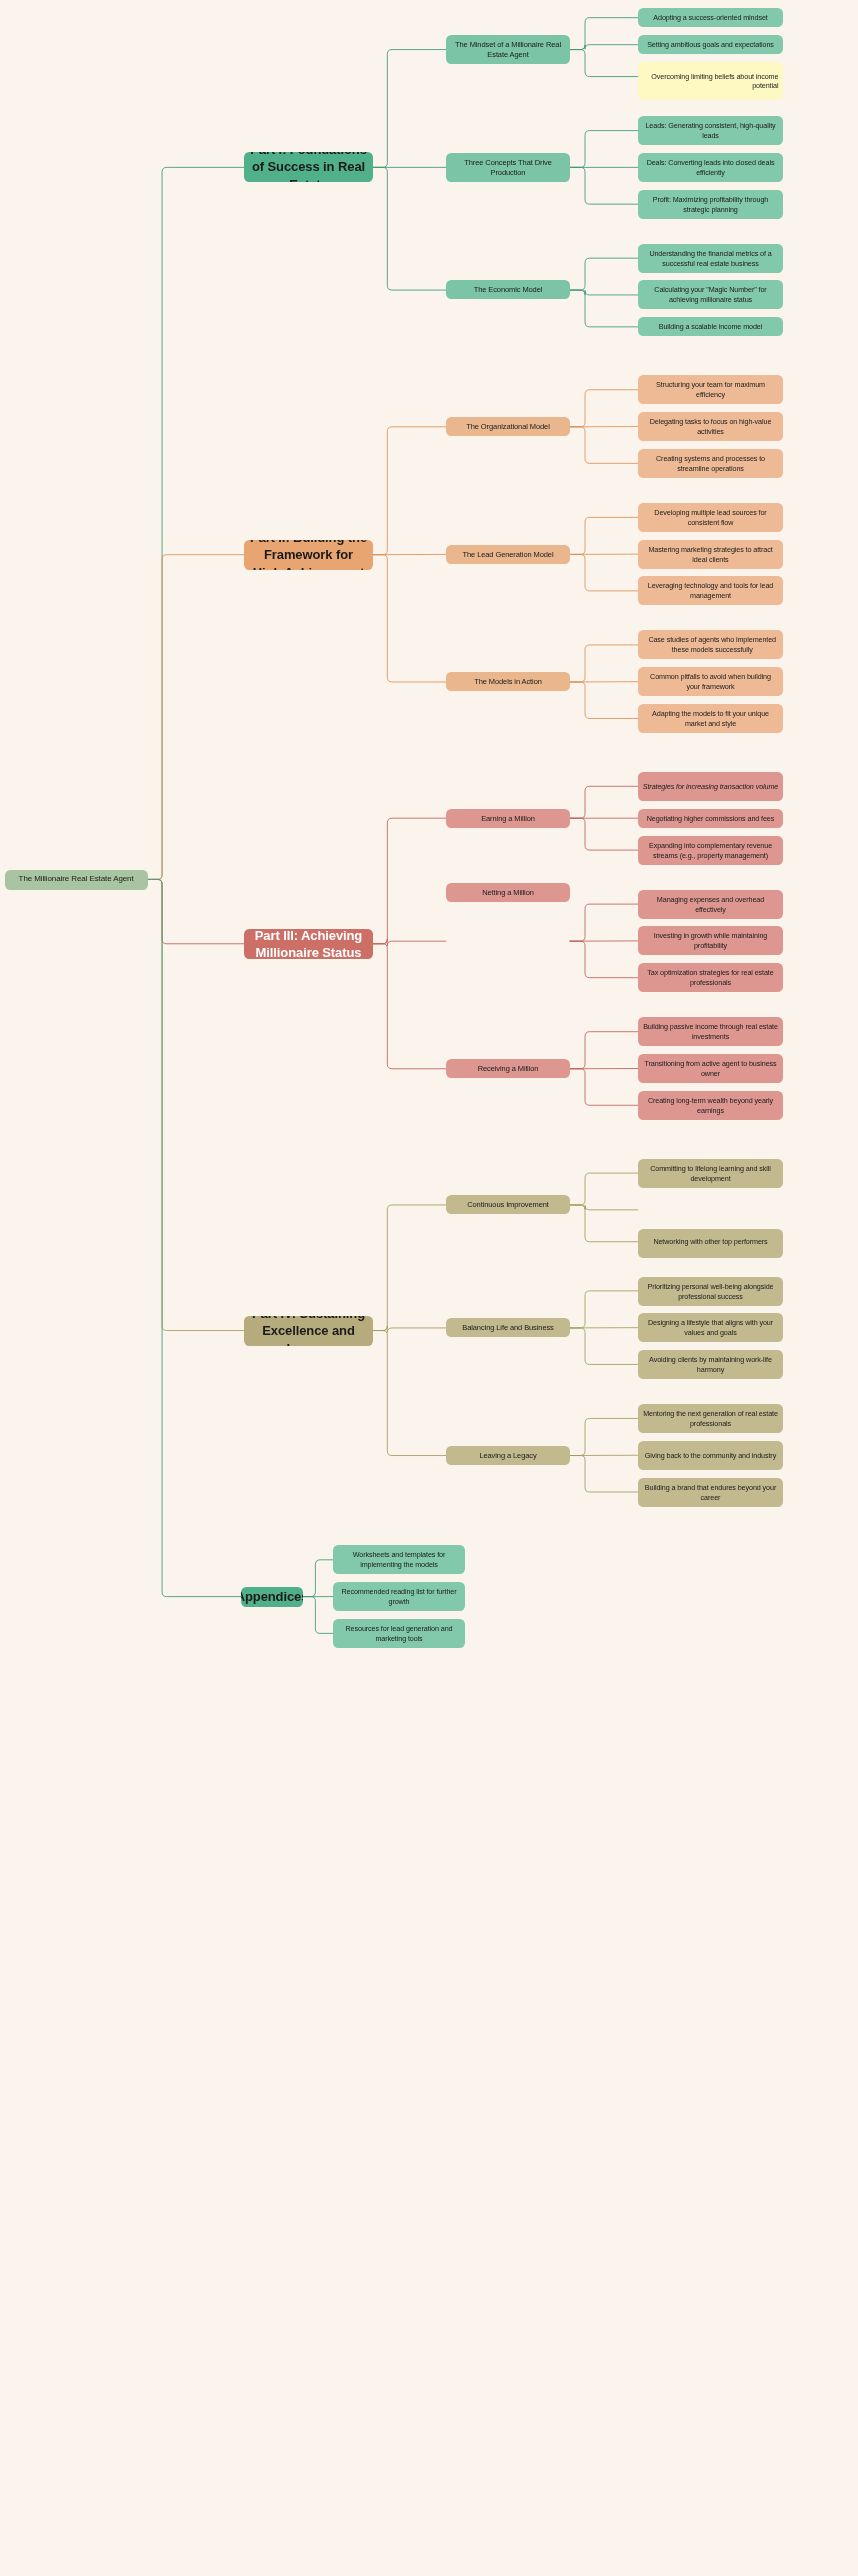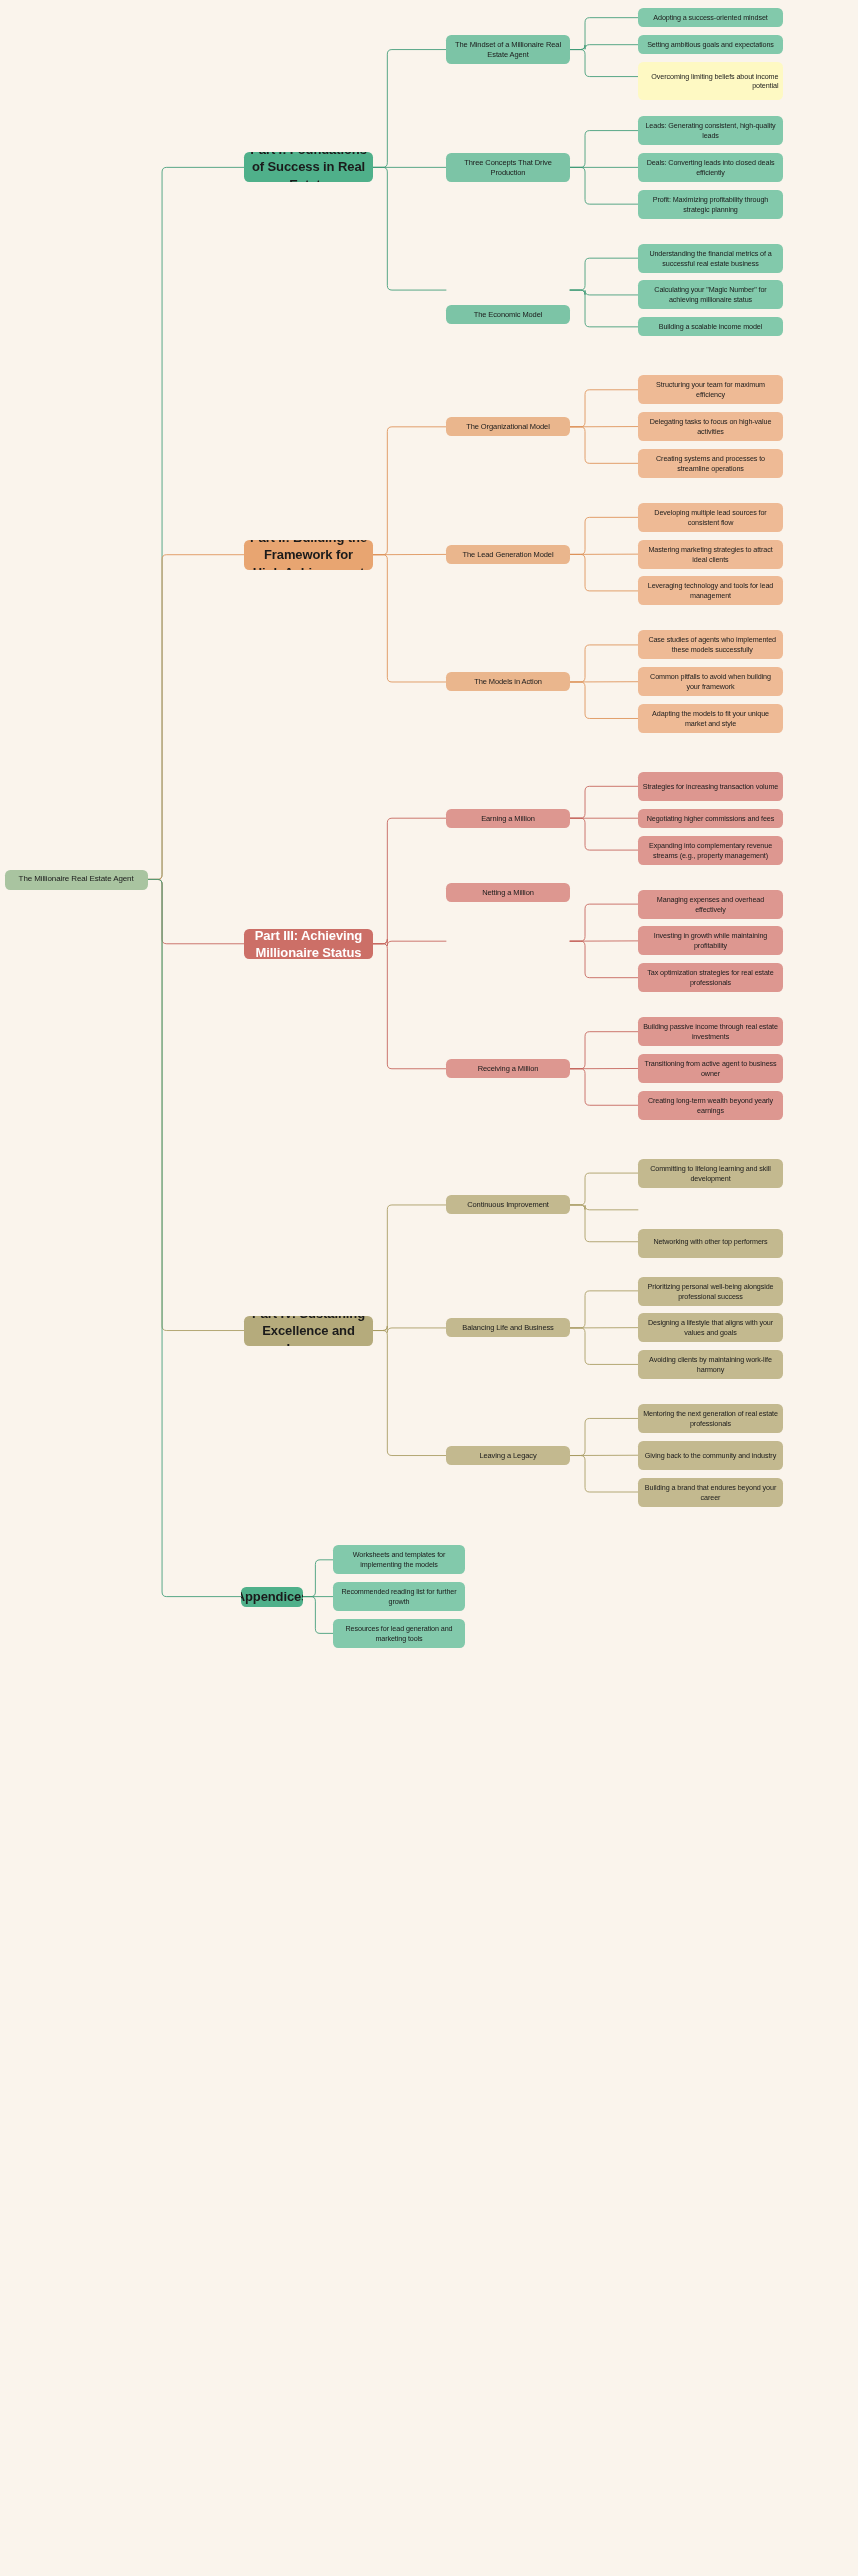--- a/index.html
+++ b/index.html
@@ -145,21 +145,21 @@
     </div>
     <div class="node lvl3" style="left: 638px; top: 244px; width: 145px; height: 29px; background: rgb(130, 201, 171);">
       <span>Understanding the financial metrics of a successful real estate business</span>
     </div>
     <div class="node lvl3" style="left: 638px; top: 280px; width: 145px; height: 29px; background: rgb(130, 201, 171);">
       <span>Calculating your "Magic Number" for achieving millionaire status</span>
     </div>
     <div class="node lvl3" style="left: 638px; top: 317px; width: 145px; height: 19px; background: rgb(130, 201, 171);">
       <span>Building a scalable income model</span>
     </div>
-    <div class="node lvl2" style="left: 446px; top: 280px; width: 124px; height: 19px; background: rgb(124, 196, 166); margin-top: 25px;">
+    <div class="node lvl2" style="left: 446px; top: 280px; width: 124px; height: 19px; background: rgb(124, 196, 166);">
       <span>The Economic Model</span>
     </div>
     <div class="node lvl1" style="left: 244px; top: 152px; width: 129px; height: 30px; background: rgb(79, 176, 138);">
       <span>Part I: Foundations of Success in Real Estate</span>
     </div>
     <div class="node lvl3" style="left: 638px; top: 375px; width: 145px; height: 29px; background: rgb(238, 186, 149);">
       <span>Structuring your team for maximum efficiency</span>
     </div>
     <div class="node lvl3" style="left: 638px; top: 412px; width: 145px; height: 29px; background: rgb(238, 186, 149);">
       <span>Delegating tasks to focus on high-value activities</span>
@@ -190,21 +190,21 @@
     </div>
     <div class="node lvl3" style="left: 638px; top: 704px; width: 145px; height: 29px; background: rgb(238, 186, 149);">
       <span>Adapting the models to fit your unique market and style</span>
     </div>
     <div class="node lvl2" style="left: 446px; top: 672px; width: 124px; height: 19px; background: rgb(234, 182, 141);">
       <span>The Models in Action</span>
     </div>
     <div class="node lvl1" style="left: 244px; top: 540px; width: 129px; height: 30px; background: rgb(232, 165, 113);">
       <span>Part II: Building the Framework for High Achievement</span>
     </div>
-    <div class="node lvl3" style="left: 638px; top: 772px; width: 145px; height: 29px; background: rgb(221, 151, 144);">
+    <div class="node lvl3" style="left: 638px; top: 772px; width: 145px; height: 29px; background: rgb(221, 151, 144); font-style: italic;">
       <span>Strategies for increasing transaction volume</span>
     </div>
     <div class="node lvl3" style="left: 638px; top: 809px; width: 145px; height: 19px; background: rgb(221, 151, 144);">
       <span>Negotiating higher commissions and fees</span>
     </div>
     <div class="node lvl3" style="left: 638px; top: 836px; width: 145px; height: 29px; background: rgb(221, 151, 144);">
       <span>Expanding into complementary revenue streams (e.g., property management)</span>
     </div>
     <div class="node lvl2" style="left: 446px; top: 809px; width: 124px; height: 19px; background: rgb(221, 151, 144);">
       <span>Earning a Million</span>

